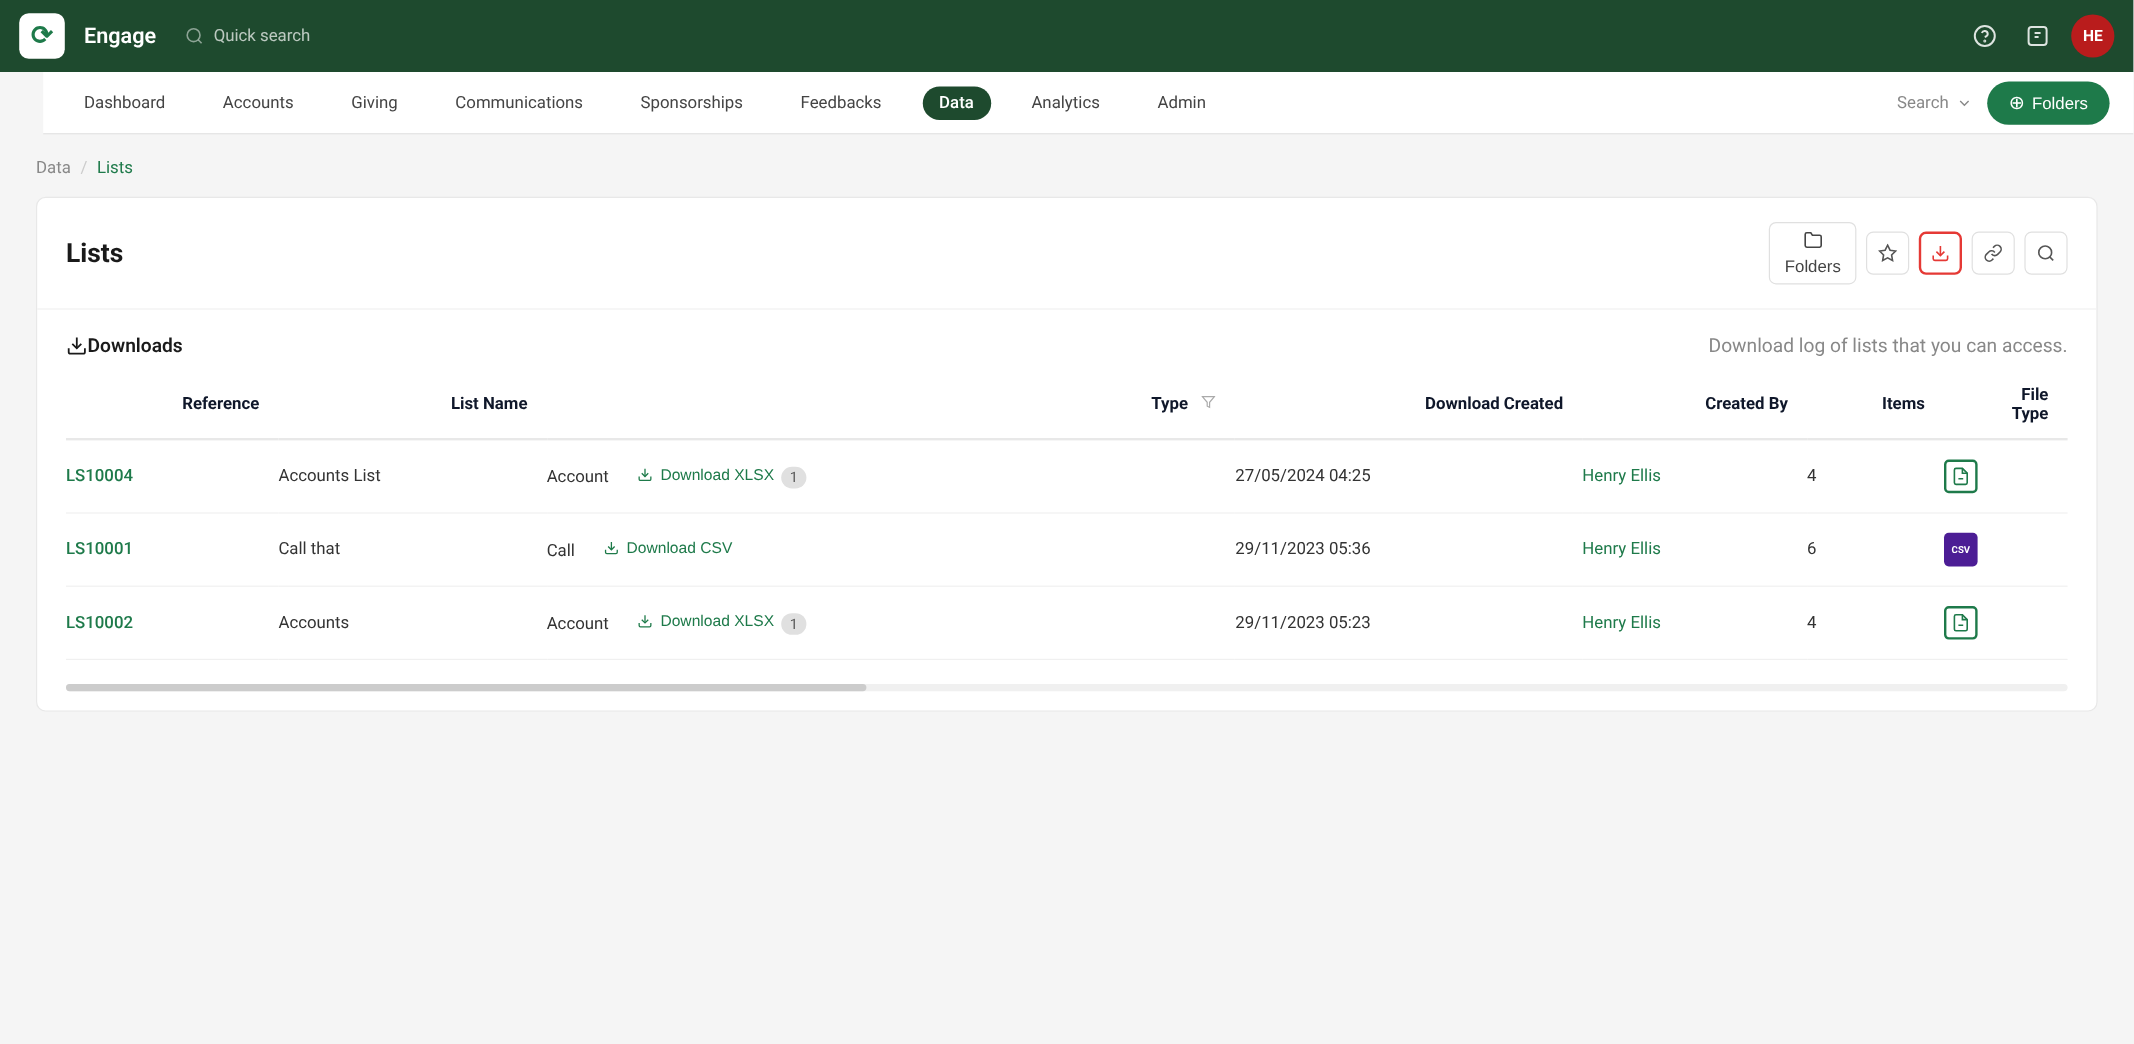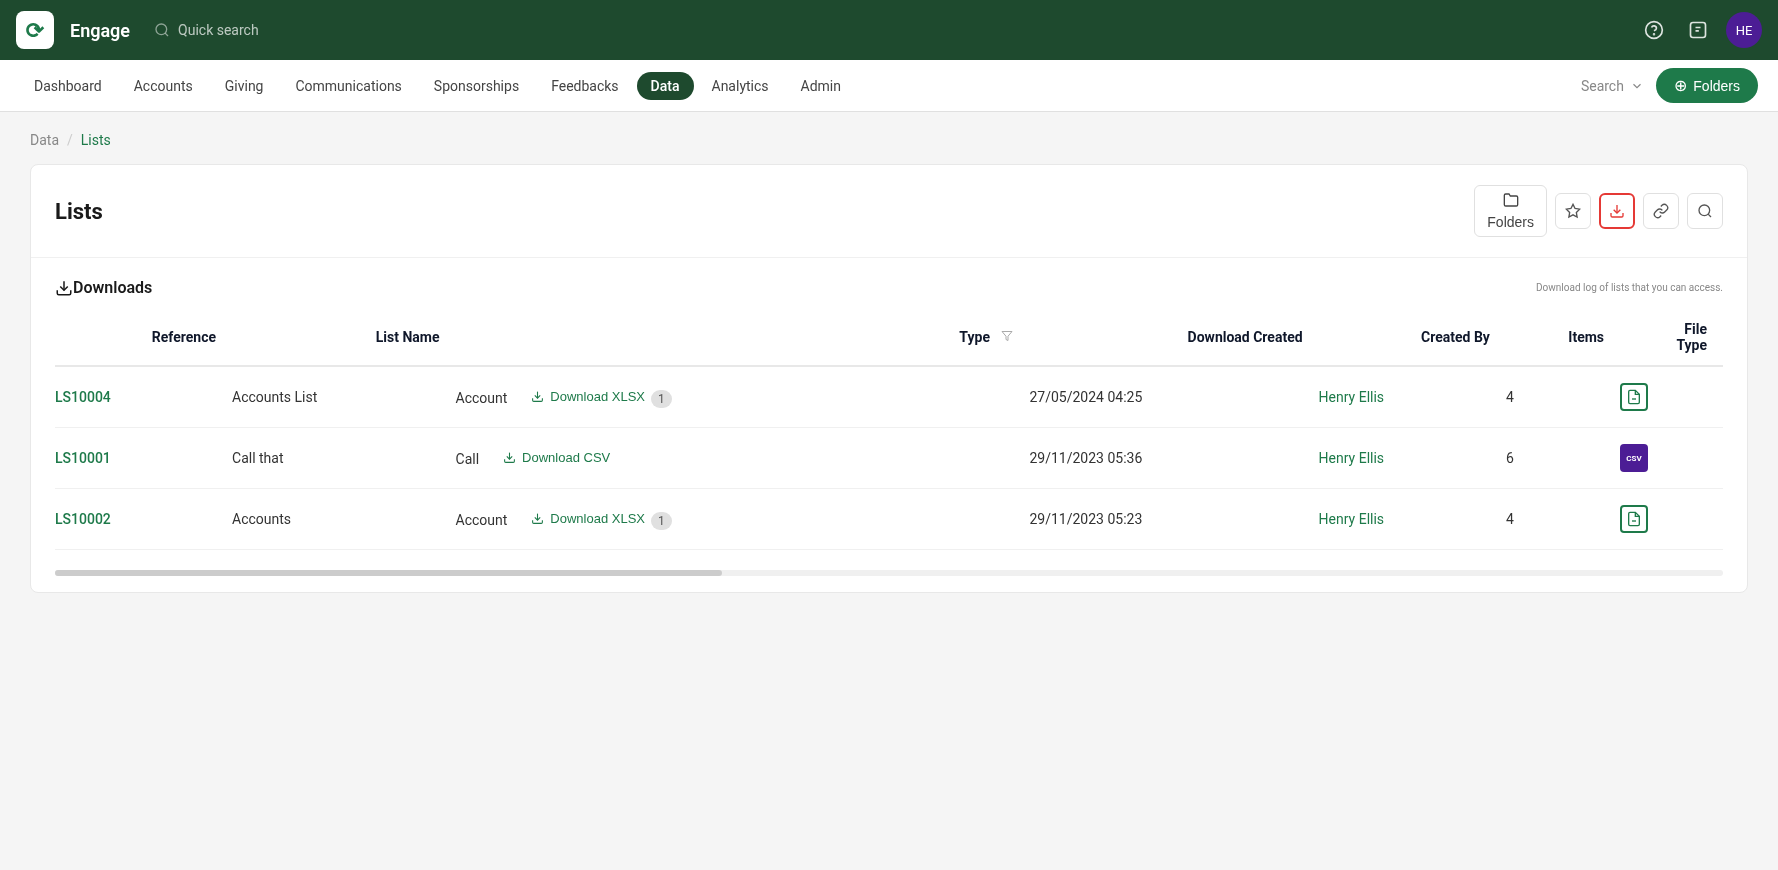--- a/index.html
+++ b/index.html
@@ -60,39 +60,40 @@
       align-items: center;
       justify-content: center;
       width: 32px;
       height: 32px;
       border-radius: 50%;
     }
     .avatar {
       width: 36px;
       height: 36px;
       border-radius: 50%;
-      background: #4c1d95;
+      background: #b91c1c;
       color: white;
       display: flex;
       align-items: center;
       justify-content: center;
       font-size: 13px;
-      font-weight: 400;
+      font-weight: 700;
       cursor: pointer;
     }
 
     
     .secondary-nav {
       background: white;
       height: 52px;
       display: flex;
       align-items: center;
       padding: 0 20px;
       border-bottom: 1px solid #e0e0e0;
-      gap: 4px;
+      gap: 20px;
+      margin-left: 36px;
     }
     .nav-item {
       padding: 6px 14px;
       font-size: 14px;
       color: #444;
       cursor: pointer;
       border-radius: 20px;
       white-space: nowrap;
       text-decoration: none;
     }
@@ -209,21 +210,21 @@
     }
     .downloads-title {
       display: flex;
       align-items: center;
       gap: 0;
       font-size: 16px;
       font-weight: 600;
       color: #1a1a1a;
     }
     .downloads-subtitle {
-      font-size: 10px;
+      font-size: 16px;
       color: #888;
     }
 
     
     .table-container {
       padding: 0 24px 20px;
       overflow-x: auto;
     }
     table {
       width: 100%;

